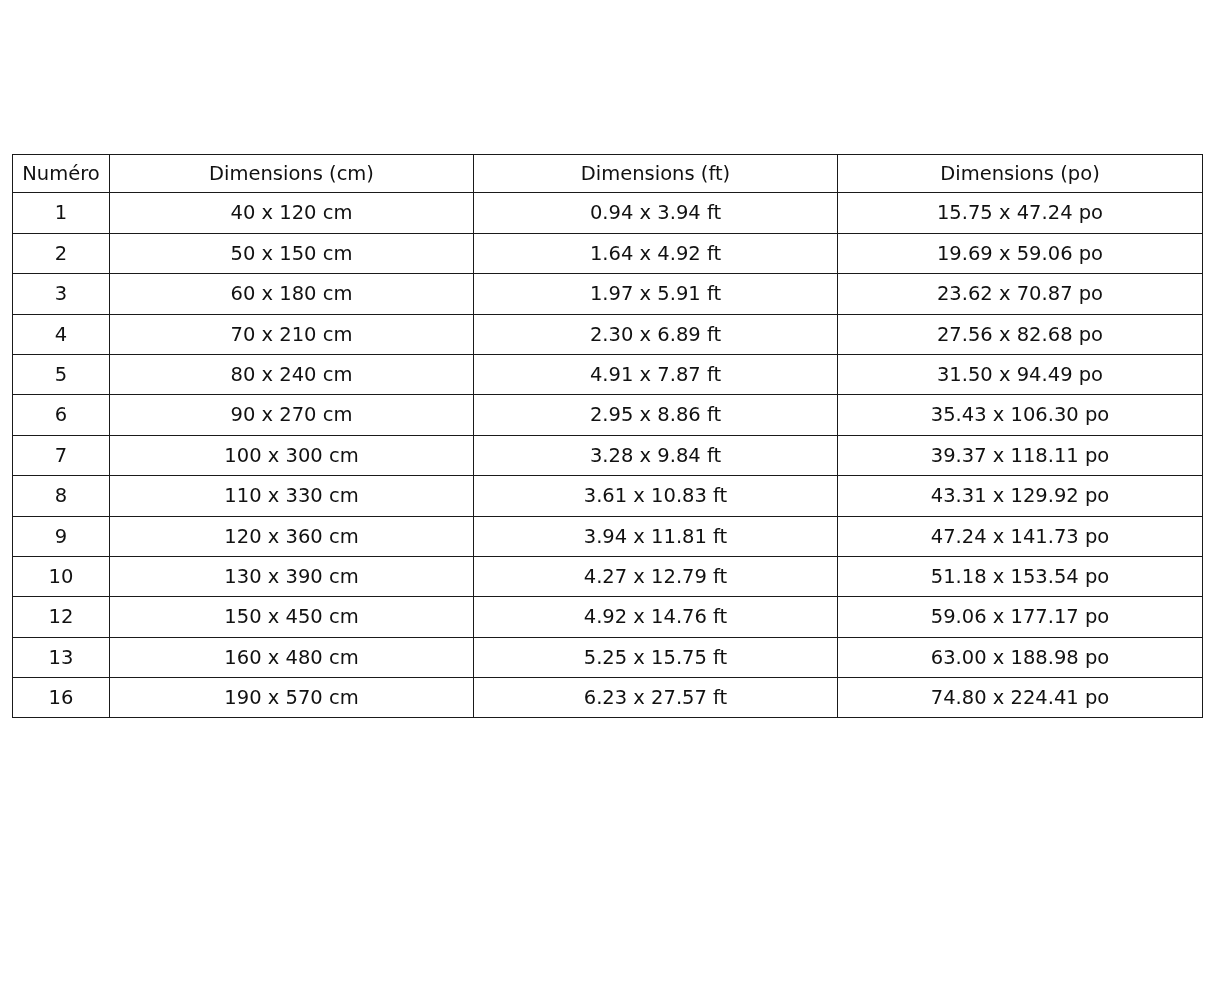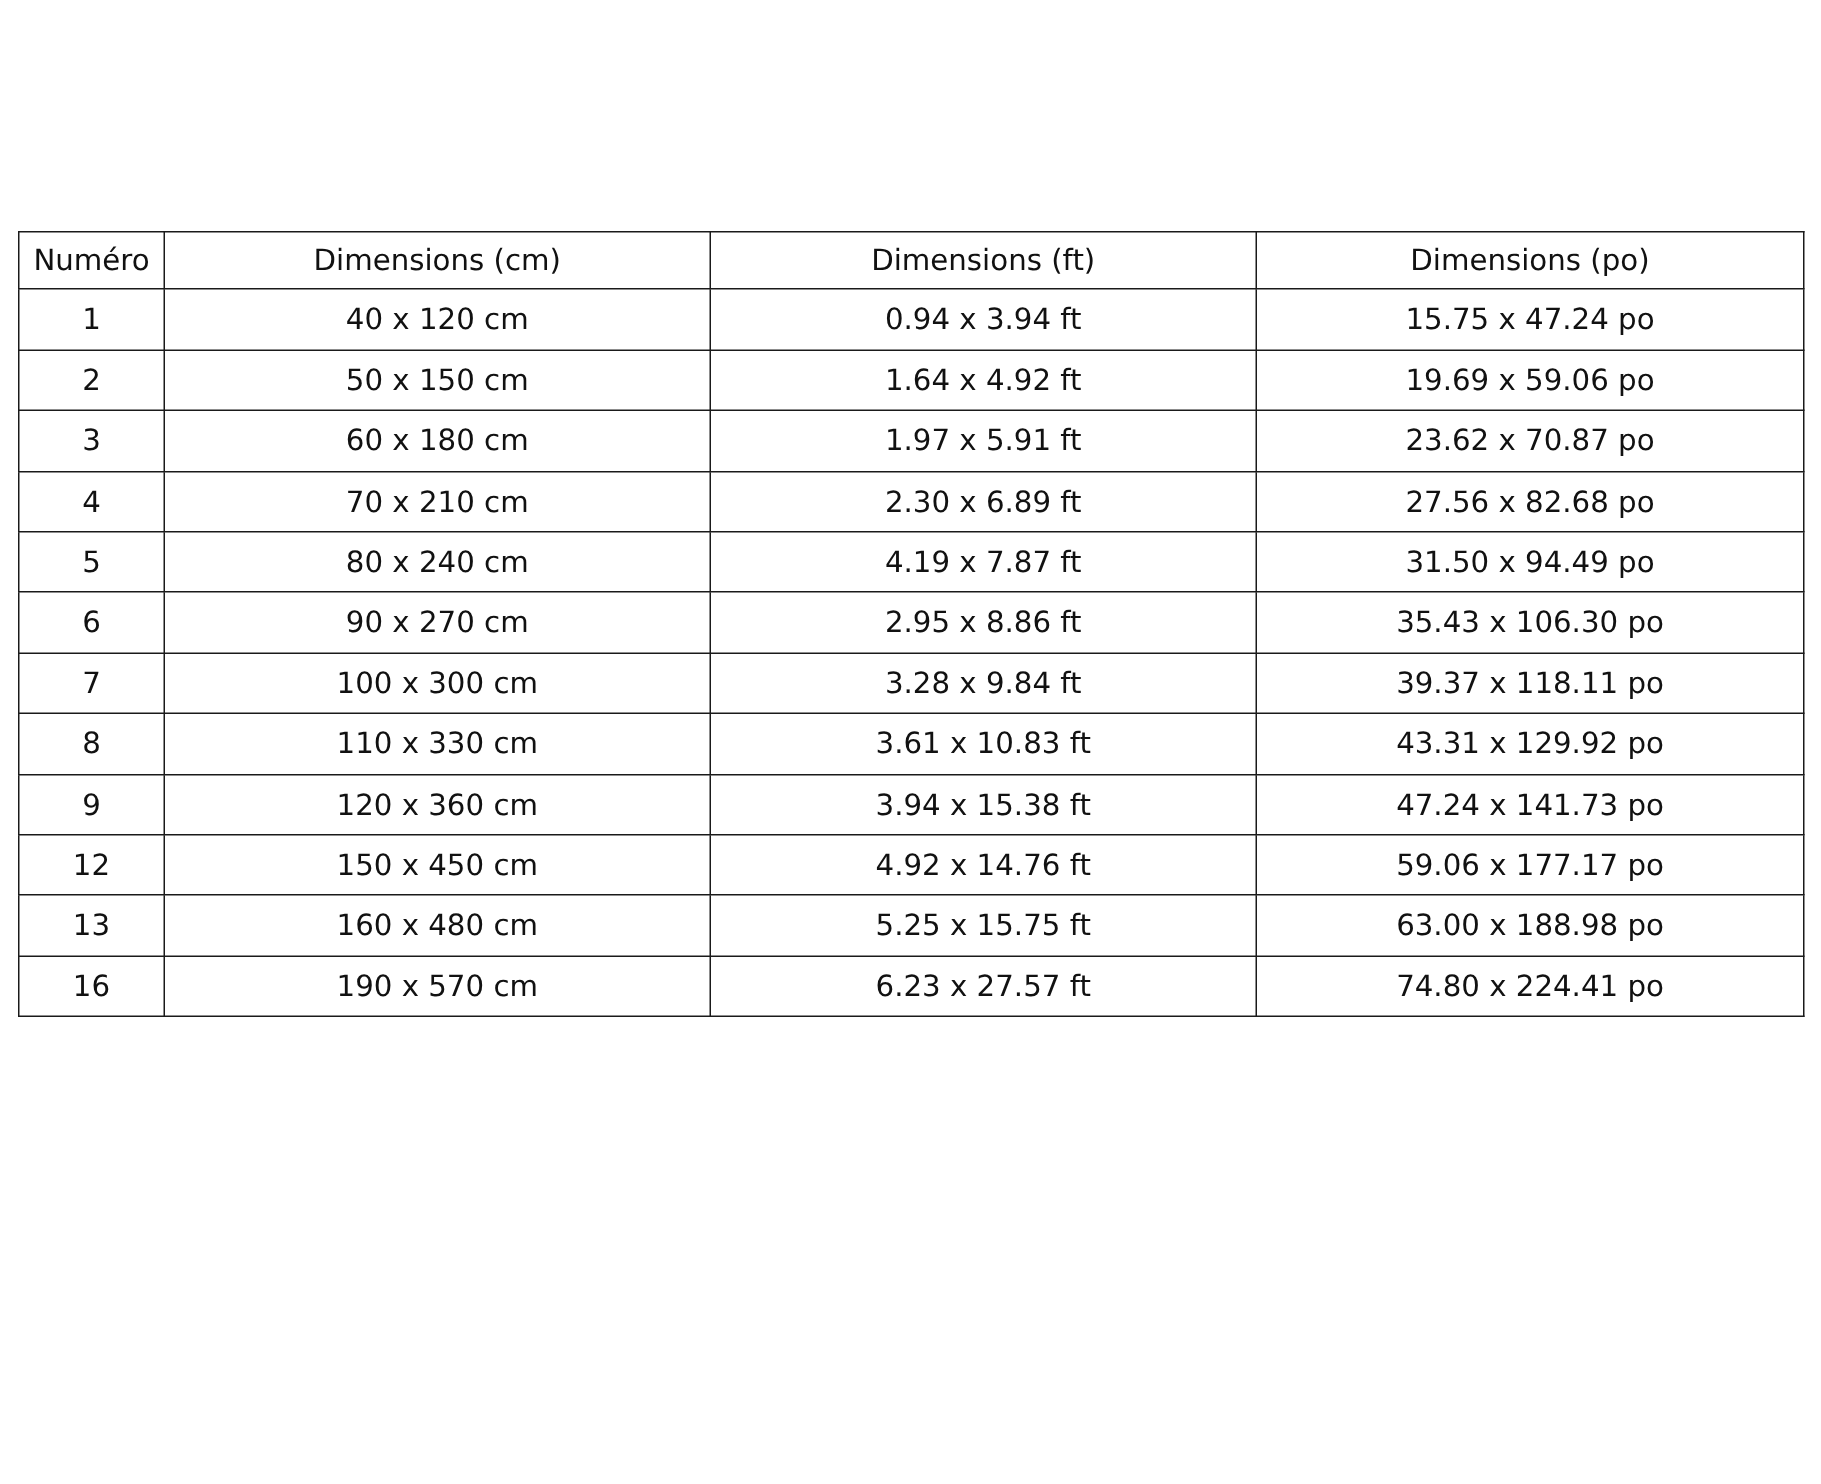--- a/index.html
+++ b/index.html
@@ -94,21 +94,21 @@
         </tr>
         <tr>
           <td>4</td>
           <td>70 x 210 cm</td>
           <td>2.30 x 6.89 ft</td>
           <td>27.56 x 82.68 po</td>
         </tr>
         <tr>
           <td>5</td>
           <td>80 x 240 cm</td>
-          <td>4.19 x 7.87 ft</td>
+          <td>4.91 x 7.87 ft</td>
           <td>31.50 x 94.49 po</td>
         </tr>
         <tr>
           <td>6</td>
           <td>90 x 270 cm</td>
           <td>2.95 x 8.86 ft</td>
           <td>35.43 x 106.30 po</td>
         </tr>
         <tr>
           <td>7</td>
@@ -118,22 +118,28 @@
         </tr>
         <tr>
           <td>8</td>
           <td>110 x 330 cm</td>
           <td>3.61 x 10.83 ft</td>
           <td>43.31 x 129.92 po</td>
         </tr>
         <tr>
           <td>9</td>
           <td>120 x 360 cm</td>
-          <td>3.94 x 15.38 ft</td>
+          <td>3.94 x 11.81 ft</td>
           <td>47.24 x 141.73 po</td>
+        </tr>
+        <tr>
+          <td>10</td>
+          <td>130 x 390 cm</td>
+          <td>4.27 x 12.79 ft</td>
+          <td>51.18 x 153.54 po</td>
         </tr>
         <tr>
           <td>12</td>
           <td>150 x 450 cm</td>
           <td>4.92 x 14.76 ft</td>
           <td>59.06 x 177.17 po</td>
         </tr>
         <tr>
           <td>13</td>
           <td>160 x 480 cm</td>

